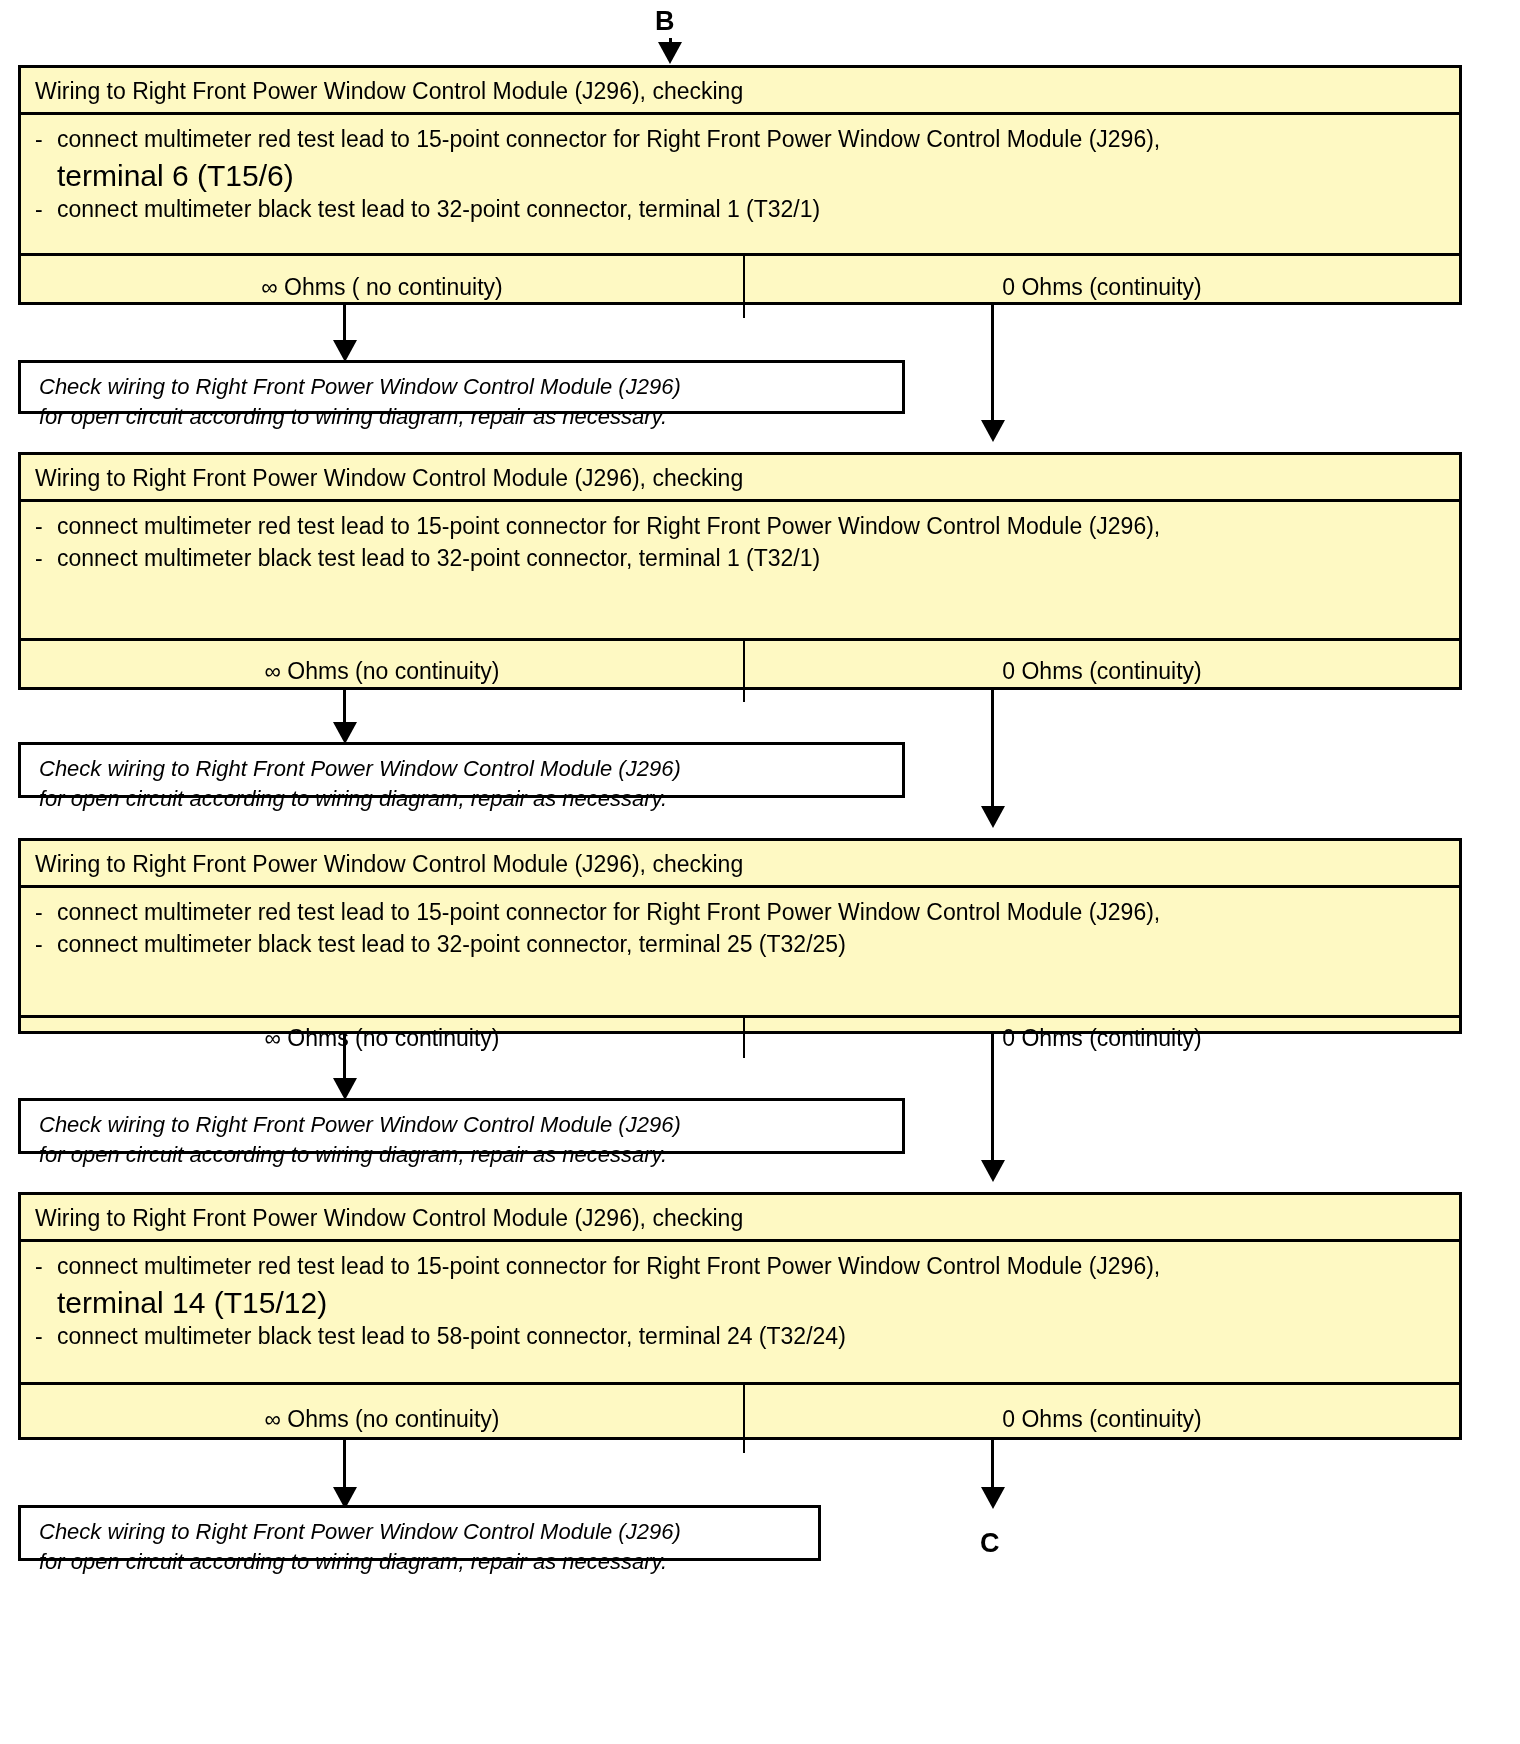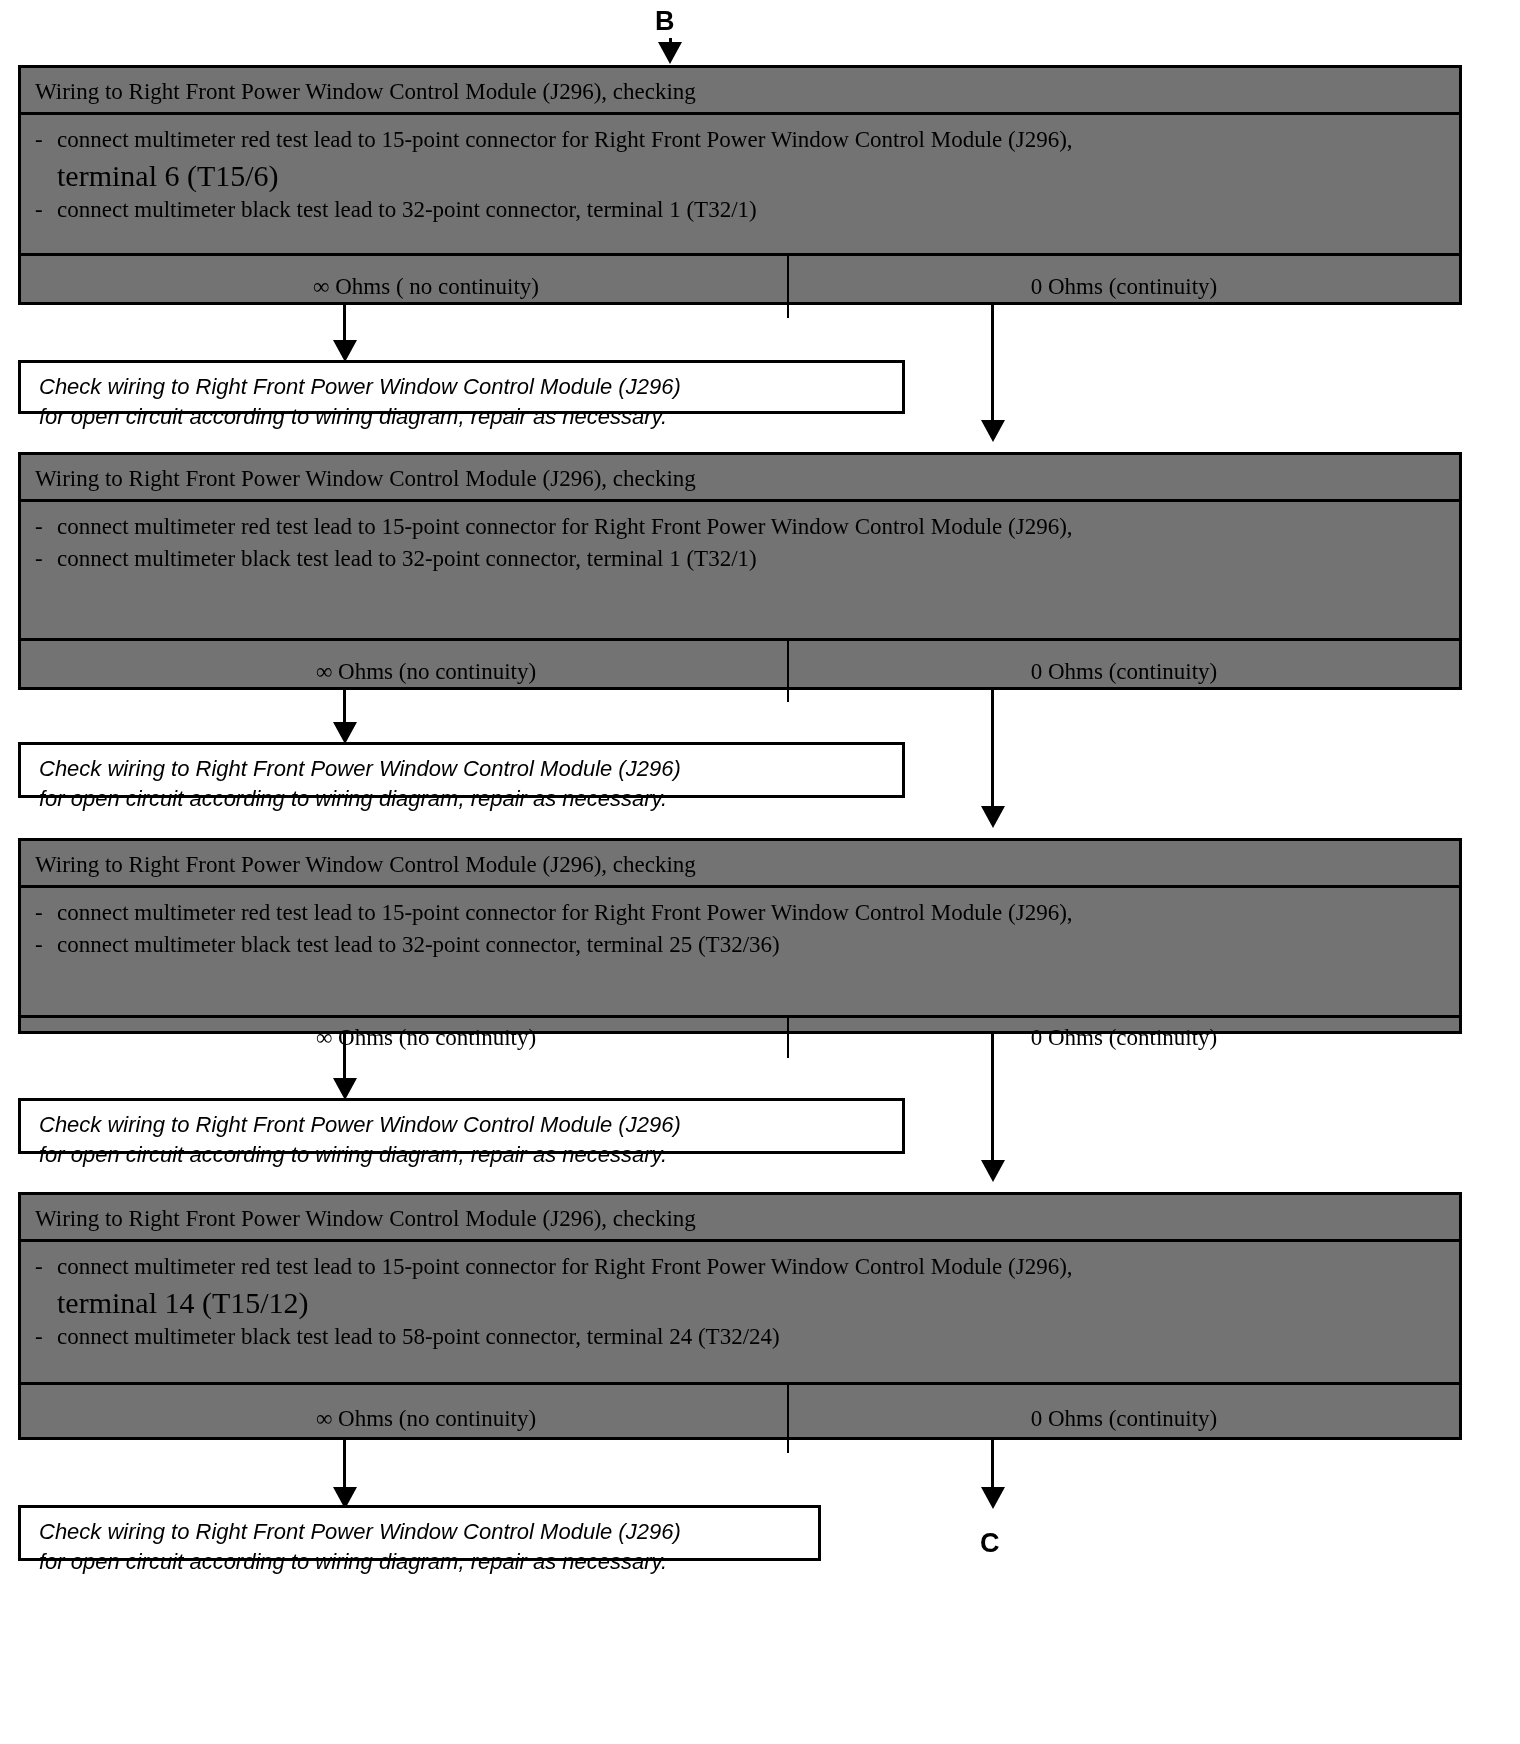--- a/index.html
+++ b/index.html
@@ -41,23 +41,22 @@
     height: 0;
     border-left: 12px solid transparent;
     border-right: 12px solid transparent;
     border-top: 22px solid #000000;
   }
 
   
   .step-box {
     position: absolute;
     border: 3px solid #000000;
-    background: #737373;
+    background: #fef9c3;
     box-sizing: border-box;
-    font-family: Liberation Serif, serif;
   }
   .step-title {
     border-bottom: 3px solid #000000;
     font-size: 23px;
     padding: 11px 14px 8px 14px;
     line-height: 1.1;
     white-space: nowrap;
   }
   .step-body {
     border-bottom: 3px solid #000000;
@@ -90,21 +89,20 @@
     display: flex;
     align-items: center;
     justify-content: center;
     font-size: 23px;
     box-sizing: border-box;
   }
   .result-cell.left {
     width: 724px;
     flex: 0 0 724px;
     border-right: 2px solid #000000;
-    margin-left: 44px;
   }
   .result-cell.right {
     flex: 1 1 auto;
   }
 
   
   .action-box {
     position: absolute;
     border: 3px solid #000000;
     background: #ffffff;
@@ -185,21 +183,21 @@
 
   <div class="step-box" style="left:18px; top:838px; width:1444px; height:196px;">
     <div class="step-title">Wiring to Right Front Power Window Control Module (J296), checking</div>
     <div class="step-body" style="height:105px;">
       <div class="bullet-row">
         <span class="bullet-dash">-</span>
         <span class="bullet-text">connect multimeter red test lead to 15-point connector for Right Front Power Window Control Module (J296),</span>
       </div>
       <div class="bullet-row">
         <span class="bullet-dash">-</span>
-        <span class="bullet-text">connect multimeter black test lead to 32-point connector, terminal 25 (T32/36)</span>
+        <span class="bullet-text">connect multimeter black test lead to 32-point connector, terminal 25 (T32/25)</span>
       </div>
     </div>
     <div class="result-row" style="height:40px;">
       <div class="result-cell left">∞ Ohms  (no continuity)</div>
       <div class="result-cell right">0 Ohms  (continuity)</div>
     </div>
   </div>
 
   <div class="vline" style="left:343px; top:1034px; height:56px;"></div>
   <div class="arrowhead" style="left:333px; top:1078px;"></div>

